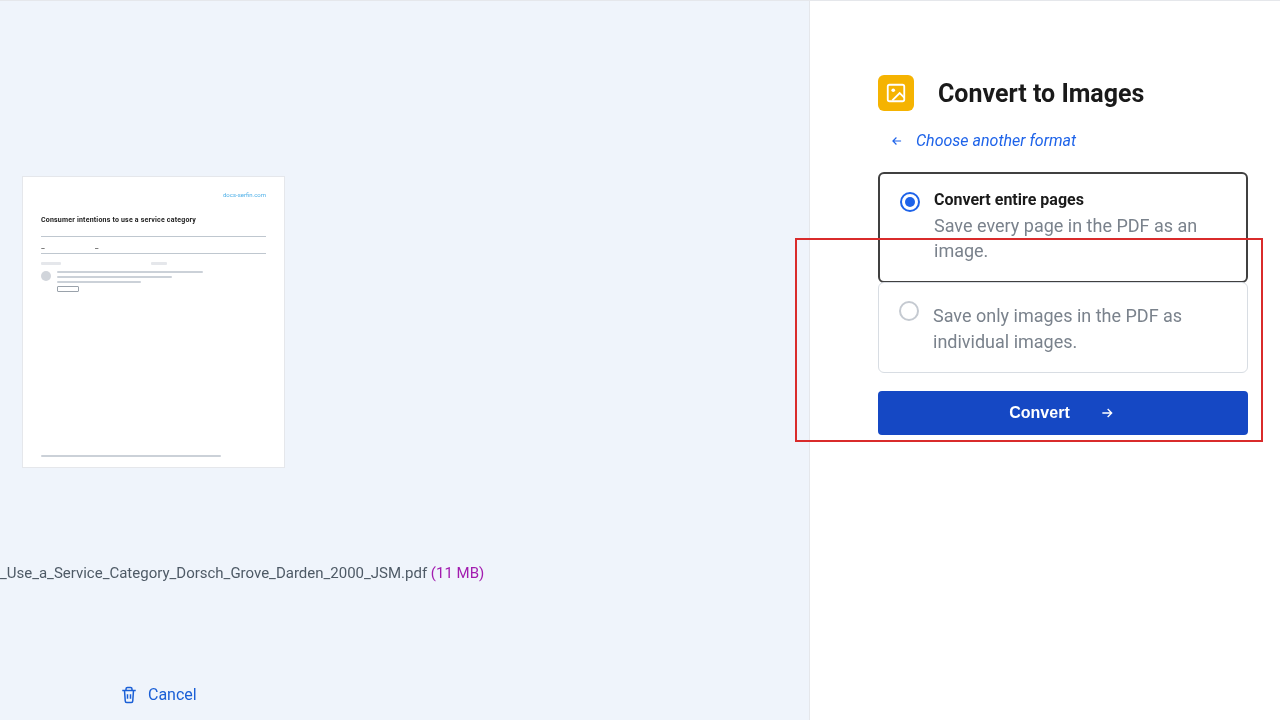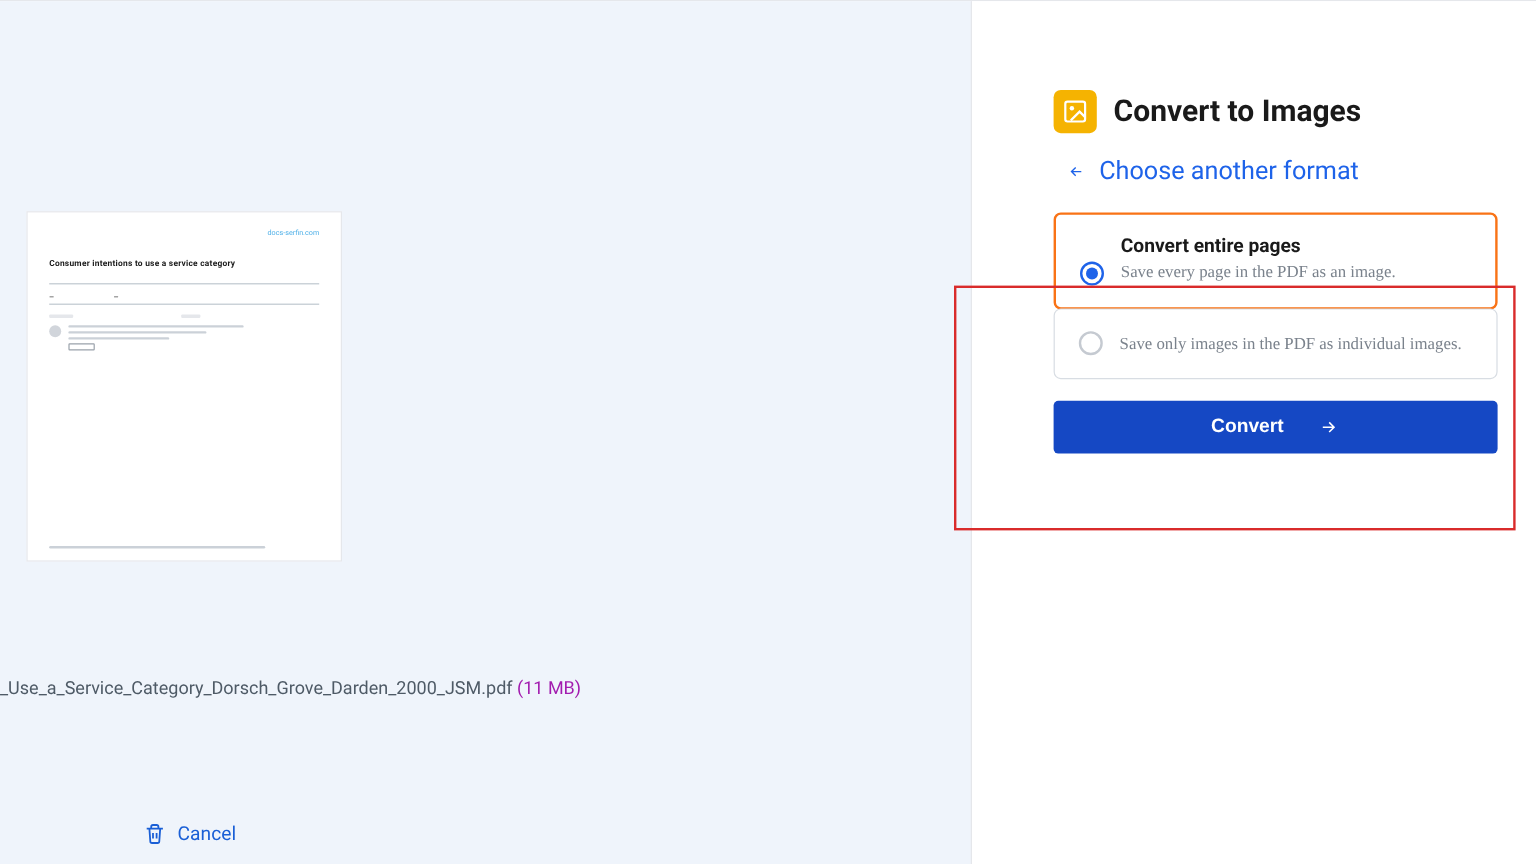--- a/index.html
+++ b/index.html
@@ -59,47 +59,47 @@
   position: absolute;
   left: 120px; bottom: 16px;
   display: flex; align-items: center; gap: 10px;
   color: #1a5fd6;
   cursor: pointer;
 }
 .cancel-row span { font-size: 16px; }
 .trash-svg { width: 18px; height: 18px; }
 
 
-.panel-header { display: flex; align-items: center; gap: 14px; margin-bottom: 20px; }
+.panel-header { display: flex; align-items: center; gap: 24px; margin-bottom: 20px; }
 .img-icon {
   width: 36px; height: 36px; border-radius: 6px;
   background: #f5b301;
   display:flex; align-items:center; justify-content:center;
 }
 .panel-title { font-size: 25px; font-weight: 700; color: #1a1a1a; }
 
 .back-link {
   display: inline-flex; align-items: center; gap: 10px;
-  color: #1e63e9; font-size: 21px;
+  color: #1e63e9; font-size: 16px;
   margin-left: 10px; margin-bottom: 22px;
   cursor: pointer;
+  font-style: italic;
 }
 
 .option-card {
   border: 1px solid #d8dde3;
   border-radius: 6px;
   padding: 16px 20px 18px 20px;
   display: flex; gap: 14px;
   margin-bottom: 0;
   width: 370px;
   background: #fff;
 }
 .option-card.selected {
-  border: 2px solid #f97316;
-  align-items: flex-end;
+  border: 2px solid #404040;
 }
 .option-card + .option-card { margin-top: -1px; }
 .radio {
   width: 20px; height: 20px; border-radius: 50%;
   border: 2px solid #c5cad1;
   margin-top: 2px;
   flex: 0 0 20px;
   position: relative;
 }
 .radio.checked { border-color: #1e63e9; }
@@ -109,21 +109,21 @@
 }
 .opt-title-row { display:flex; align-items:center; gap:10px; }
 .opt-title { font-size: 16px; font-weight: 700; color: #1a1a1a; }
 .pro-badge {
   background: #f5b301; color: #1a1a1a;
   font-size: 12px; font-weight: 700;
   padding: 2px 8px; border-radius: 10px;
   display:inline-flex; align-items:center; gap:3px;
 }
 .pro-badge svg { width: 10px; height: 10px; }
-.opt-desc { font-size: 14px; color: #7a828c; margin-top: 4px; line-height: 1.4; font-family: Liberation Serif, serif; }
+.opt-desc { font-size: 18px; color: #7a828c; margin-top: 4px; line-height: 1.4; }
 
 .convert-btn {
   margin-top: 18px;
   width: 370px; height: 44px;
   background: #1548c4; color: #fff;
   border: none; border-radius: 4px;
   font-size: 16px; font-weight: 700;
   display: flex; align-items: center; justify-content: center; gap: 27px;
   cursor: pointer;
 }

